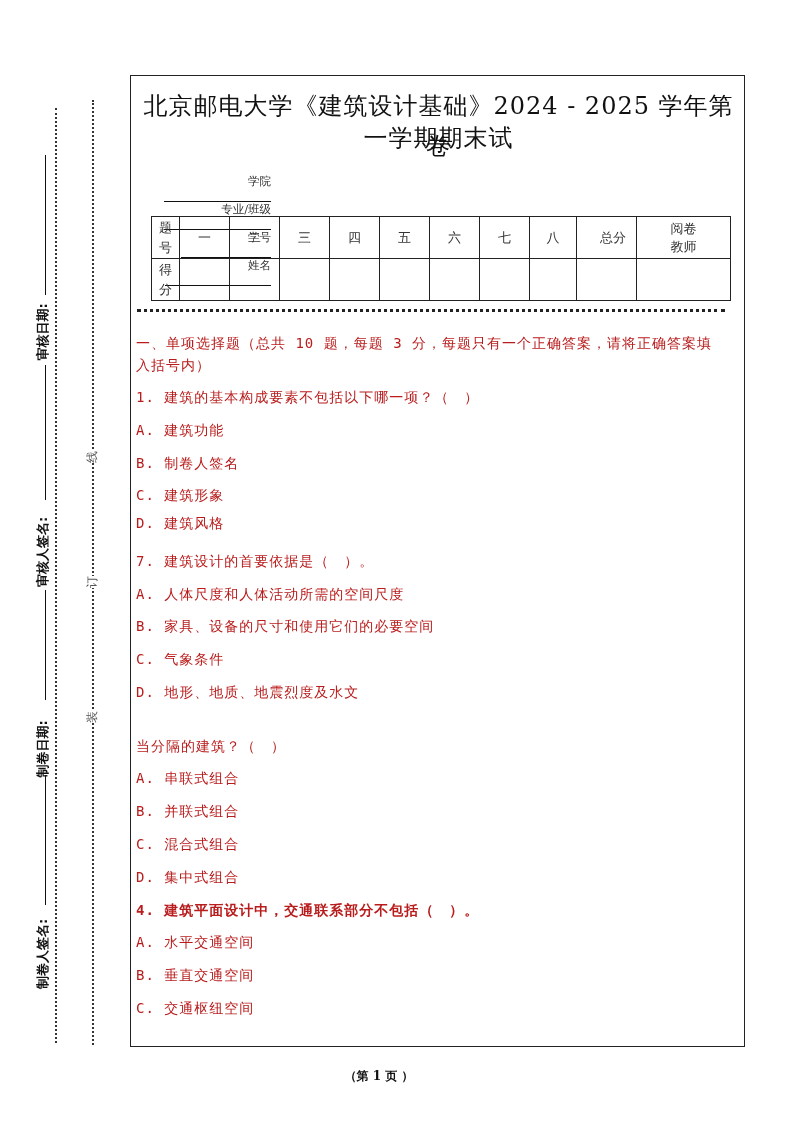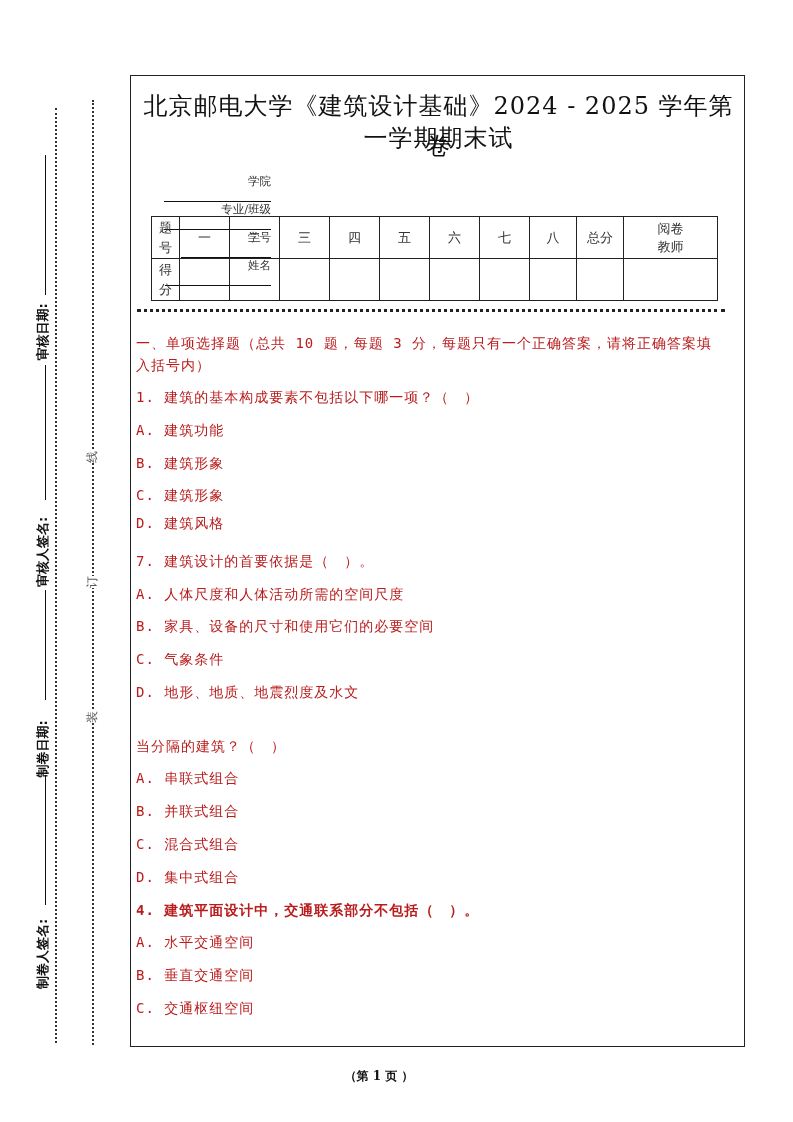--- a/index.html
+++ b/index.html
@@ -101,21 +101,21 @@
         <span>号</span>
       </td>
       <td style="width:49px;">一</td>
       <td style="width:49px;">二</td>
       <td style="width:49px;">三</td>
       <td style="width:49px;">四</td>
       <td style="width:49px;">五</td>
       <td style="width:49px;">六</td>
       <td style="width:49px;">七</td>
       <td style="width:46px;">八</td>
-      <td style="width:46px;">总分</td>
+      <td style="width:46px;padding-left:13px;">总分</td>
       <td style="width:93px; line-height:18px;">
         <span>阅卷</span><br>
         <span>教师</span>
       </td>
     </tr>
     <tr style="height:42px;">
       <td style="line-height:20px;">
         <span>得</span><br>
         <span>分</span>
       </td>
@@ -133,21 +133,21 @@
   </tbody>
     </table>
 
   <div class="cut-line"></div>
 
   <div class="line" style="top:259px;">一、单项选择题（总共 10 题，每题 3 分，每题只有一个正确答案，请将正确答案填</div>
   <div class="line" style="top:281px;">入括号内）</div>
 
   <div class="line" style="top:313px;">1. 建筑的基本构成要素不包括以下哪一项？（　）</div>
   <div class="line" style="top:346px;">A. 建筑功能</div>
-  <div class="line" style="top:379px;">B. 建筑形象</div>
+  <div class="line" style="top:379px;">B. 制卷人签名</div>
   <div class="line" style="top:411px;">C. 建筑形象</div>
   <div class="line" style="top:439px;">D. 建筑风格</div>
 
   <div class="line" style="top:477px;">7. 建筑设计的首要依据是（　）。</div>
   <div class="line" style="top:542px;">B. 家具、设备的尺寸和使用它们的必要空间</div>
   <div class="line" style="top:510px;">A. 人体尺度和人体活动所需的空间尺度</div>
   <div class="line" style="top:575px;">C. 气象条件</div>
   <div class="line" style="top:608px;">D. 地形、地质、地震烈度及水文</div>
 
   <div class="line" style="top:662px;">当分隔的建筑？（　）</div>

